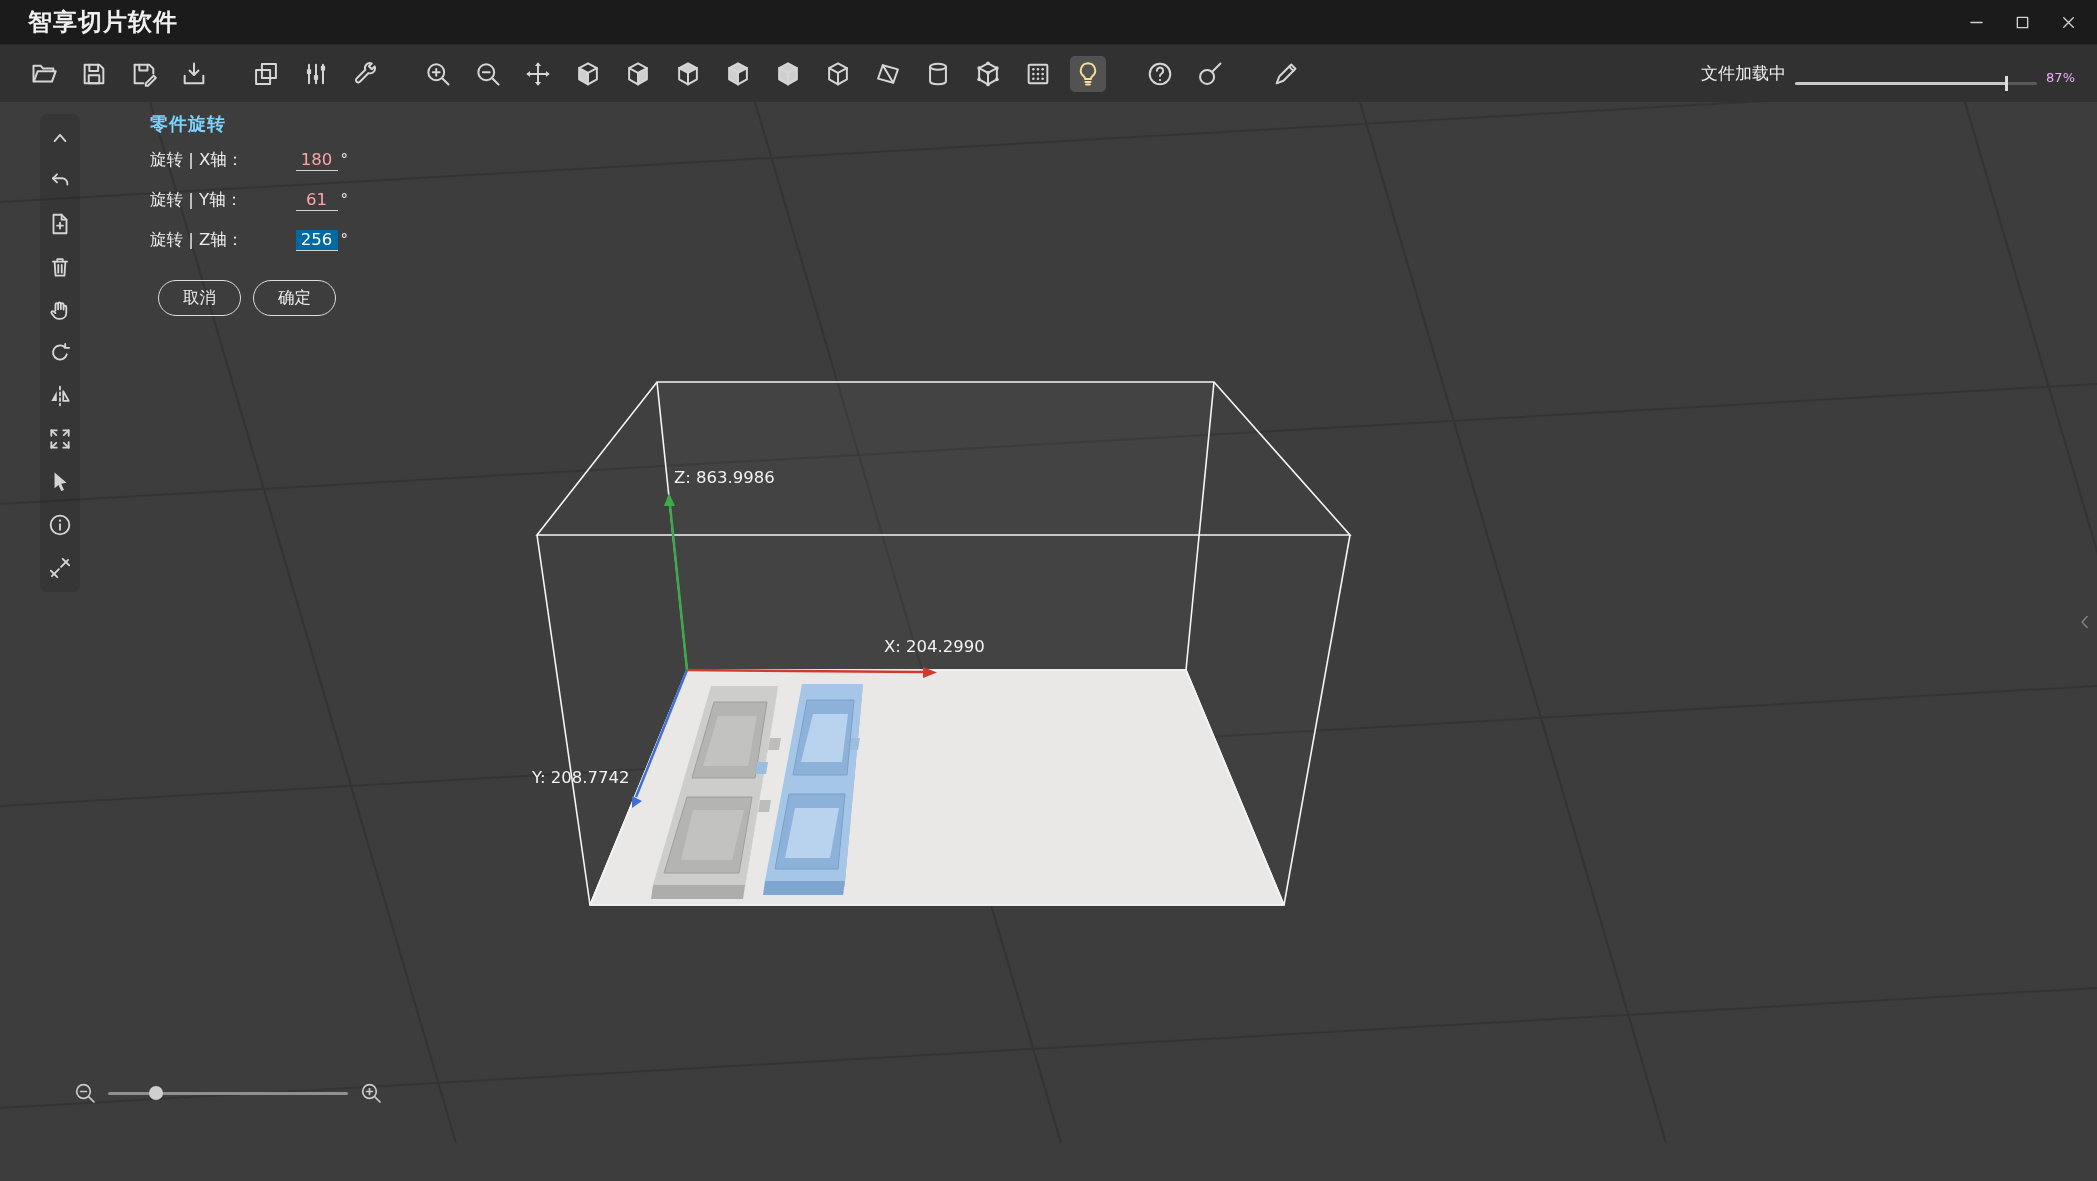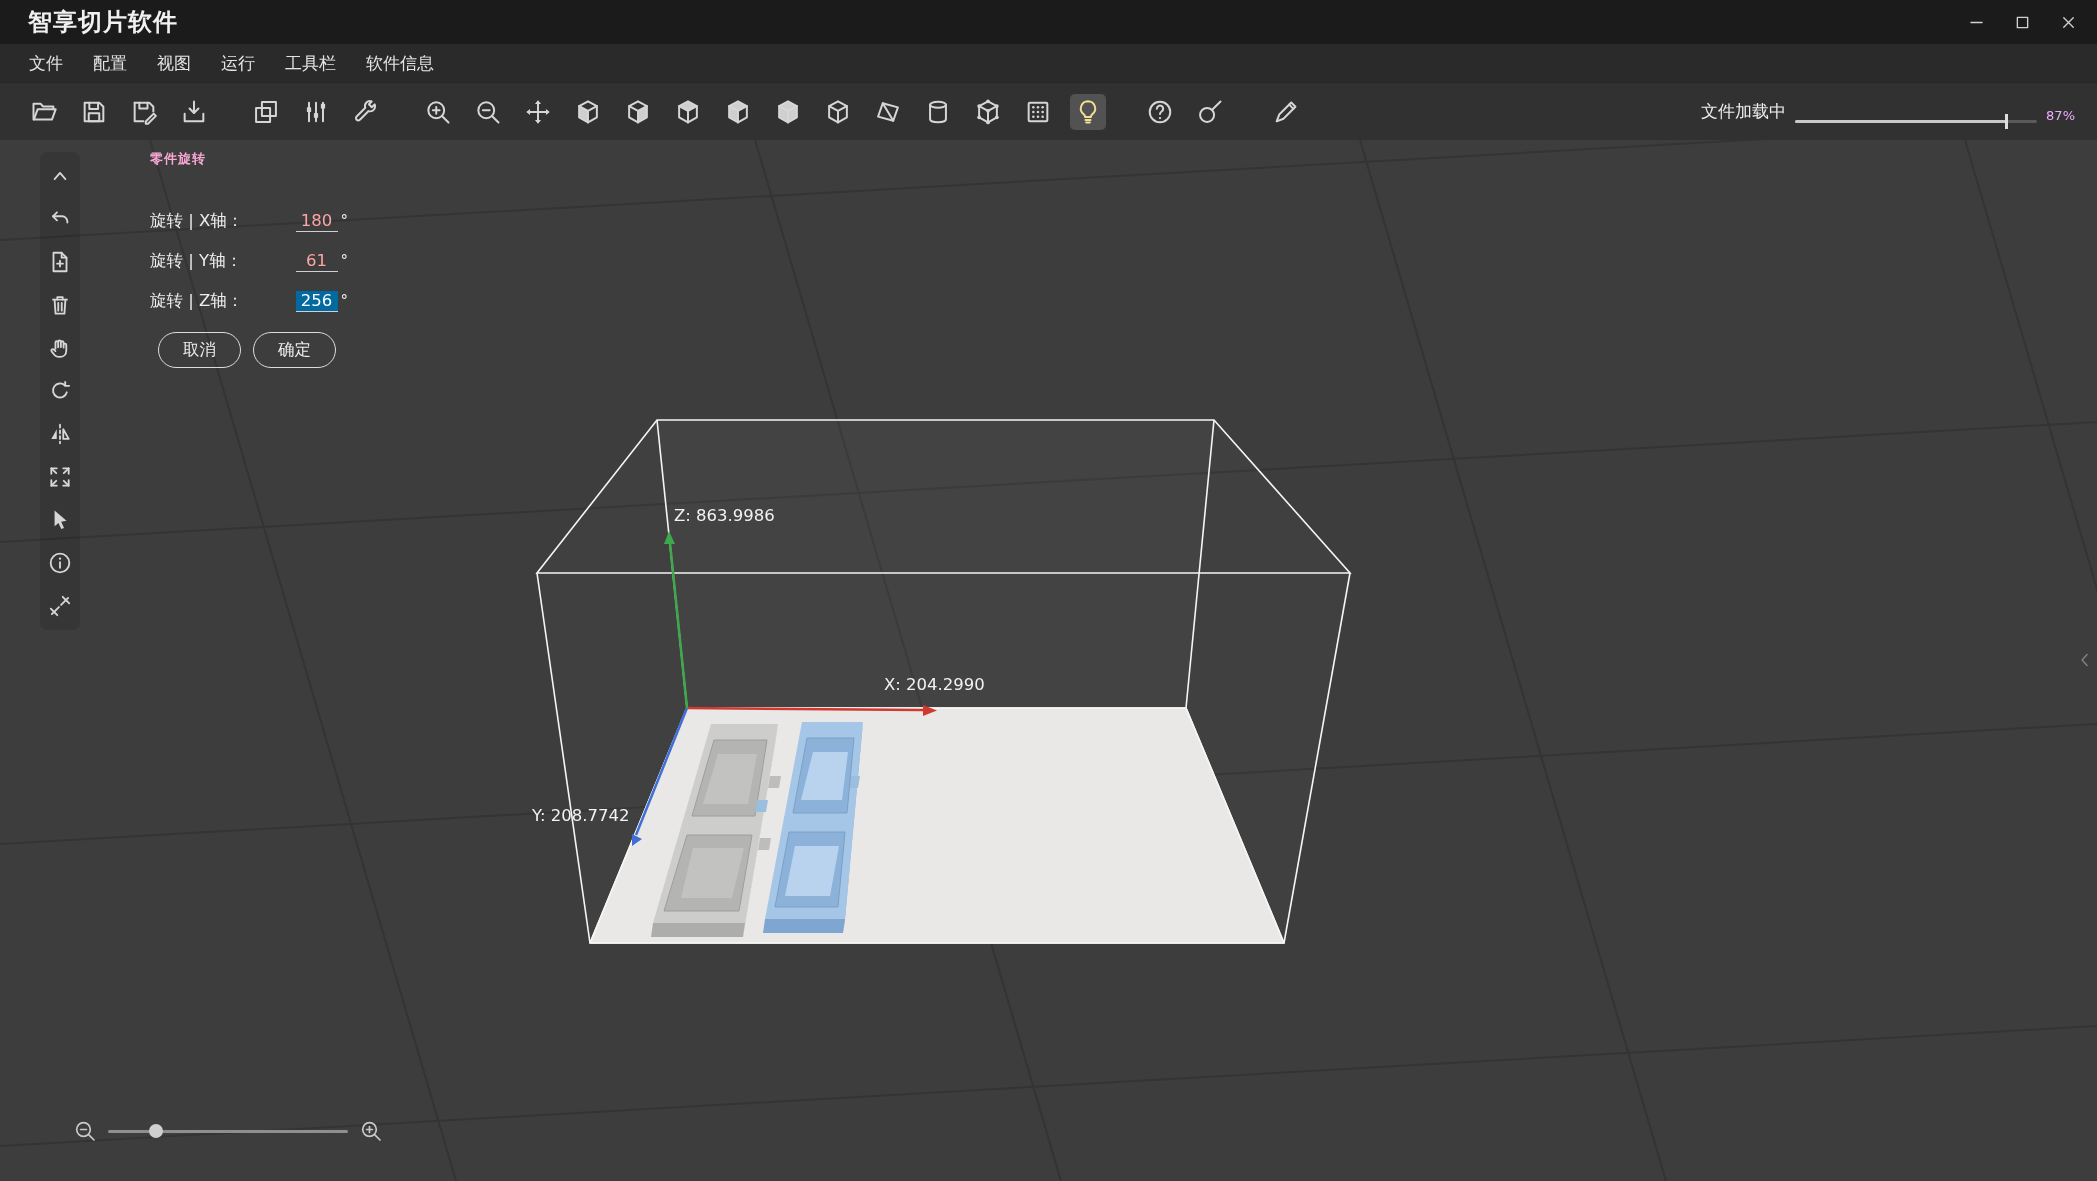--- a/index.html
+++ b/index.html
@@ -37,22 +37,22 @@
   .viewport{position:relative;flex:1;background:#3d3d3d;overflow:hidden}
   svg.layer{position:absolute;left:0;top:0;display:block}
 
   
   .side-toolbar{position:absolute;left:40px;top:12px;display:flex;flex-direction:column;align-items:center;
     gap:13px;padding:9px 5px;background:rgba(20,20,20,0.18);border-radius:7px}
   .side-btn{width:30px;height:30px;display:flex;align-items:center;justify-content:center;border-radius:4px}
 
   
   .rotate-panel{position:absolute;left:150px;top:10px;width:198px}
-  .panel-title{font-size:13px;font-weight:bold;color:#f9a8d4;letter-spacing:1px;margin-bottom:24px}
-  .rp-row{display:flex;align-items:flex-end;height:40px}
+  .panel-title{font-size:18px;font-weight:bold;color:#7dd3fc;letter-spacing:1px;margin-bottom:4px}
+  .rp-row{display:flex;align-items:center;height:40px}
   .rp-label{font-size:16.5px;color:#ececec;white-space:nowrap}
   .rp-value{margin-left:auto;display:flex;align-items:baseline}
   .val{display:inline-block;min-width:42px;text-align:center;border-bottom:1.6px solid #d0d0d0;
     font-size:16.5px;padding:0 2px 1px;color:#fca5a5}
   .val.selected{background:#0369a1;color:#ffffff}
   .unit{font-size:15px;margin-left:3px;color:#ececec}
   .rp-buttons{display:flex;gap:12px;margin-top:20px;margin-left:8px}
   .rp-btn{height:36px;border-radius:18px;border:1.6px solid #dcdcdc;background:transparent;color:#ececec;
     font-size:16.5px;padding:0 24px;font-family:inherit;line-height:32px}
 
@@ -83,28 +83,20 @@
           </svg>
         </div>
         <div class="win-btn">
           <svg viewBox="0 0 24 24" width="19" height="19" fill="none" stroke="#d2d2d2" stroke-width="1.7" stroke-linecap="round" stroke-linejoin="round">
             <path d="M6 6l12 12M18 6L6 18"></path>
           </svg>
         </div>
       </div>
   </div>
 
-  <div class="menubar">
-      <div class="menu-item">文件</div>
-      <div class="menu-item">配置</div>
-      <div class="menu-item">视图</div>
-      <div class="menu-item">运行</div>
-      <div class="menu-item">工具栏</div>
-      <div class="menu-item">软件信息</div>
-    </div>
 
   <div class="toolbar">
     <div class="tb-groups">
         <div class="tb-group">
           <div class="tb-btn">
             <svg viewBox="0 0 24 24" width="28" height="28" fill="none" stroke="#d6d6d6" stroke-width="1.7" stroke-linecap="round" stroke-linejoin="round">
               <path d="M3 18.5V5h6.2l2 2.3H20v2.4"></path>
               <path d="M6.5 9.7H22l-3.2 8.8H3.3z"></path>
             </svg>
           </div>

